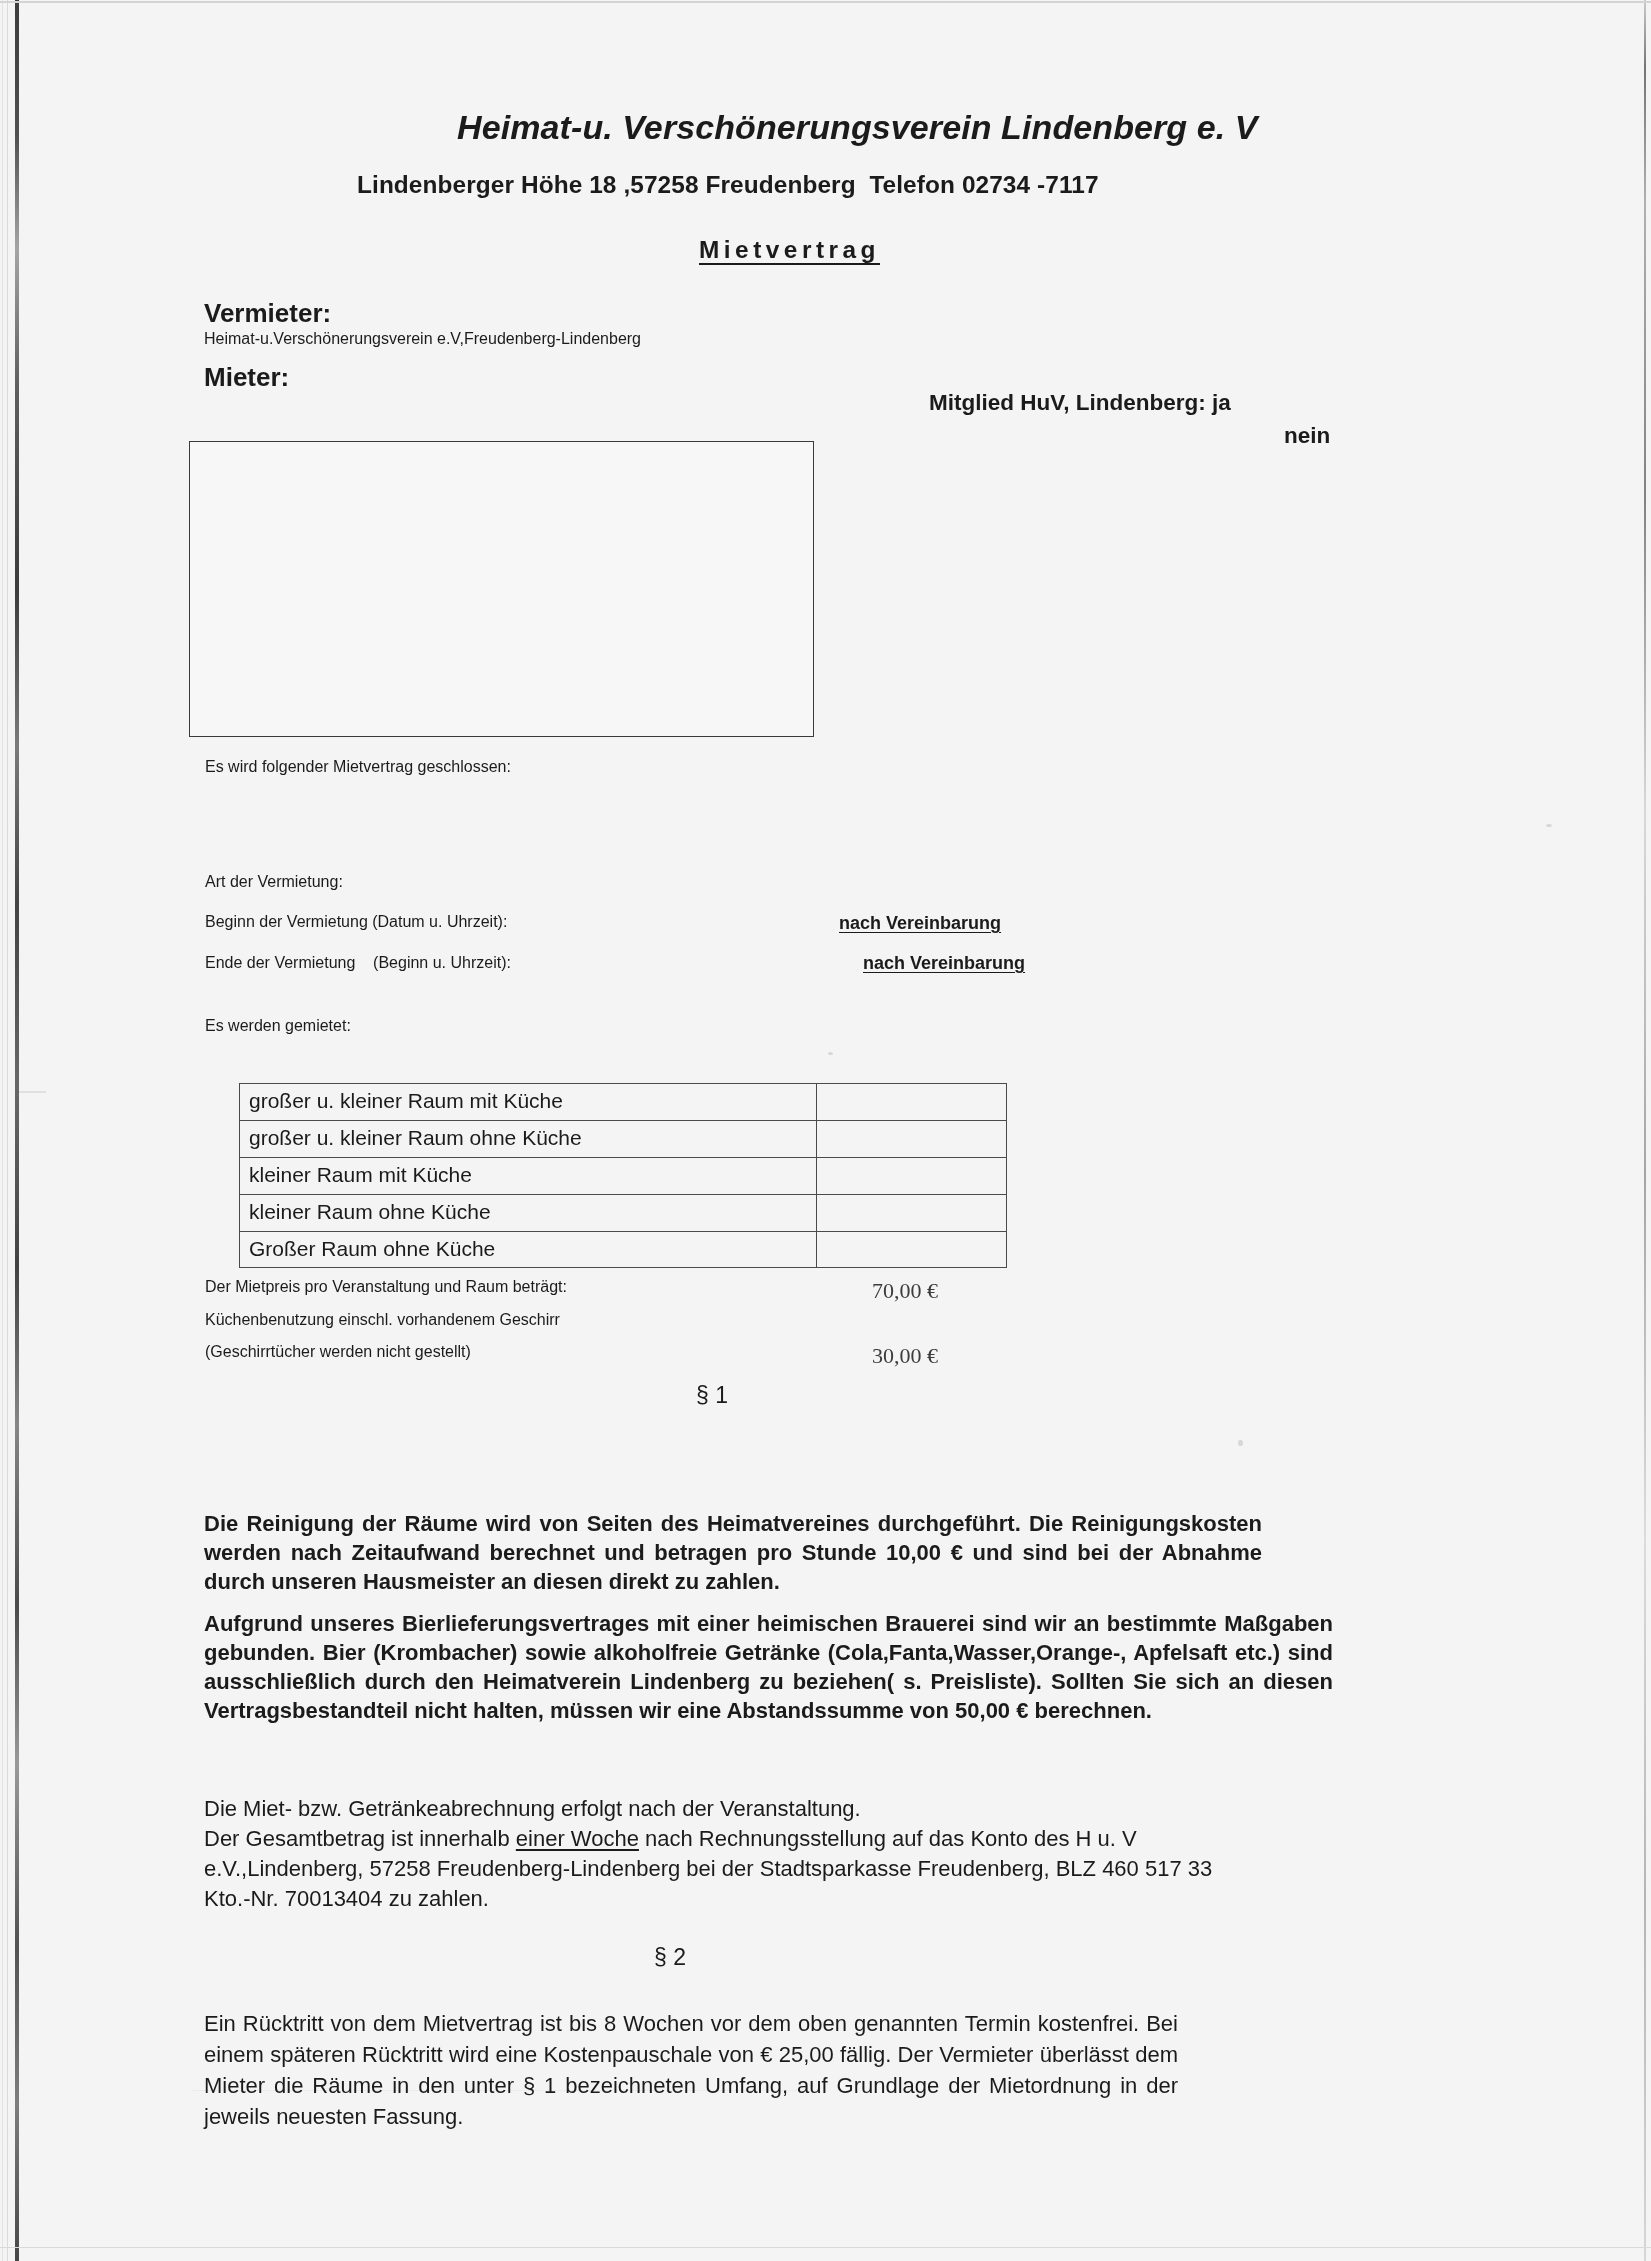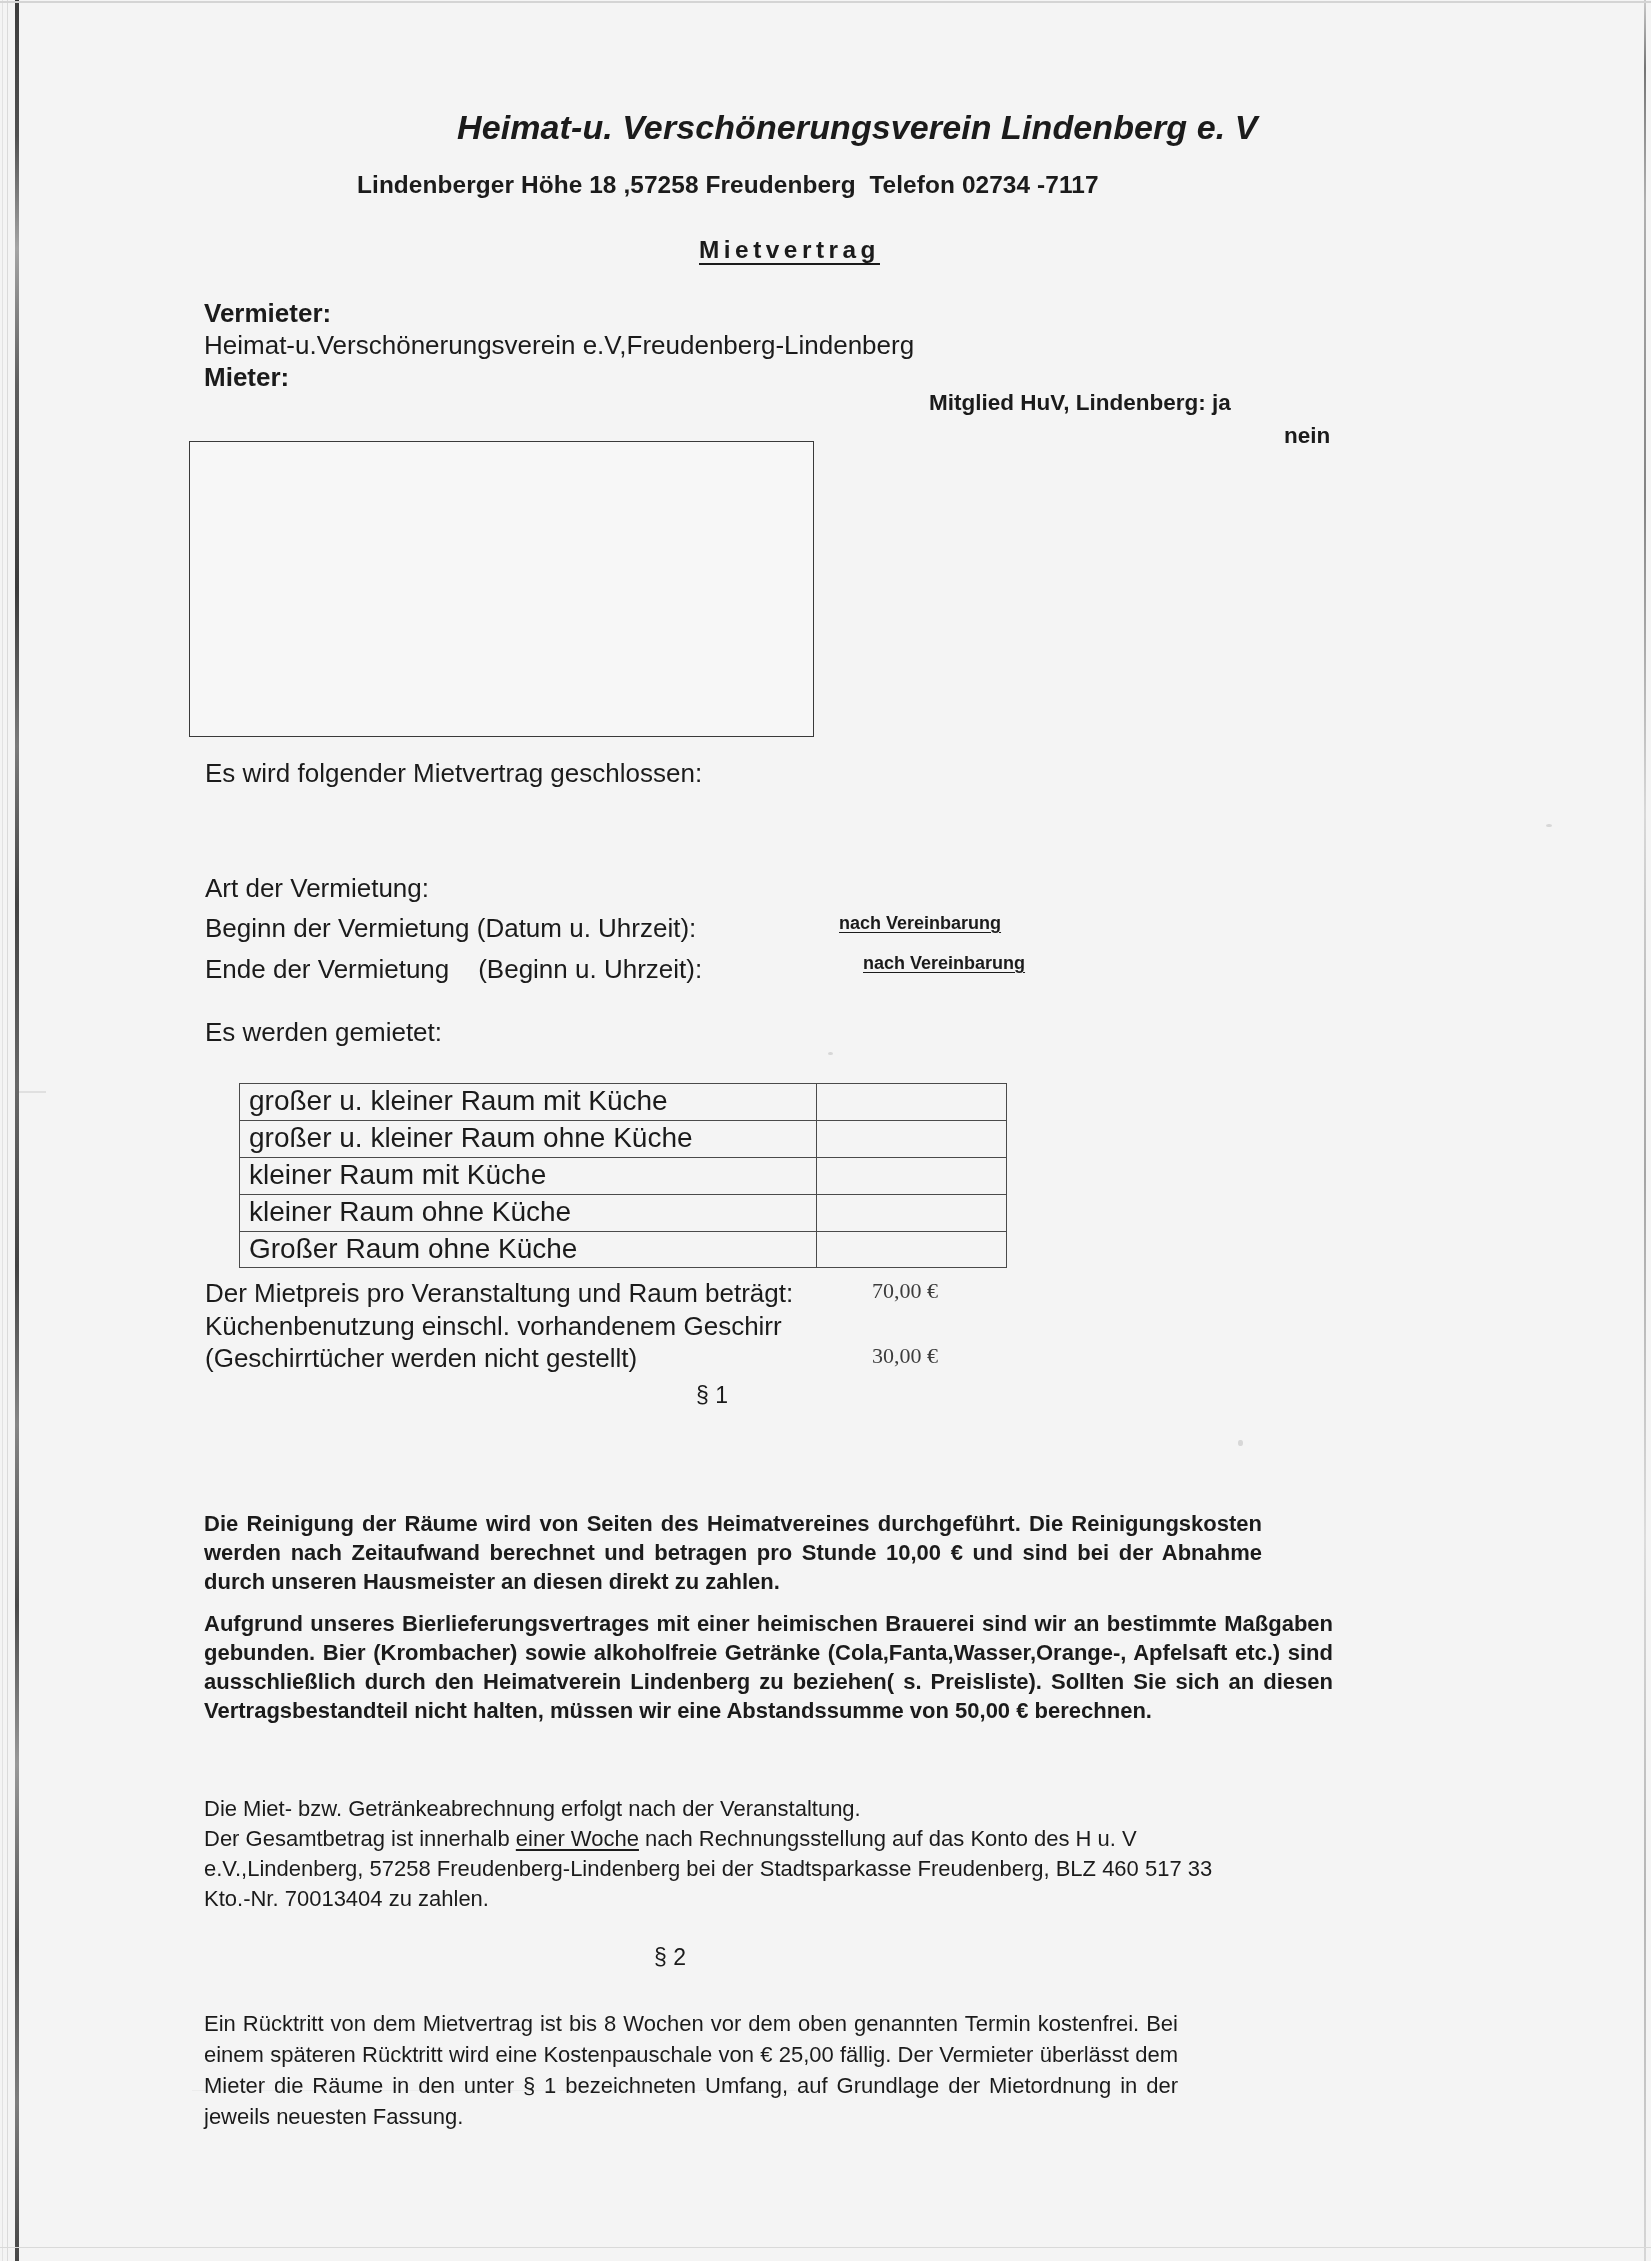--- a/index.html
+++ b/index.html
@@ -92,21 +92,21 @@
   }
   .hdr-title {
     font-weight: bold;
     font-size: 24.4px;
     letter-spacing: 4.5px;
     text-decoration: underline;
     text-underline-offset: 4.5px;
   }
 
   .lbl-bold { font-weight: bold; font-size: 26px; }
-  .body-reg { font-size: 26px; }
+  .body-reg { font-size: 16px; }
 
   .mitglied { font-weight: bold; font-size: 22.5px; }
 
   .signature-box {
     position: absolute;
     left: 189px; top: 441px;
     width: 625px; height: 296px;
     border: 1.3px solid #3a3a3a;
     background: #f7f7f7;
     box-sizing: border-box;
@@ -124,21 +124,21 @@
     position: absolute;
     left: 239px; top: 1083px;
     width: 768px;
     border-collapse: collapse;
     table-layout: fixed;
   }
   .opt-table td {
     border: 1.3px solid #4a4a4a;
     height: 32px;
     padding: 1.3px 0 2.6px 9px;
-    font-size: 28px;
+    font-size: 21px;
     font-family: "Liberation Sans", sans-serif;
     color: #1b1b1b;
     vertical-align: middle;
   }
   .opt-table td.check-col {
     width: 189px;
     padding: 0;
   }
 
   .price-serif {

